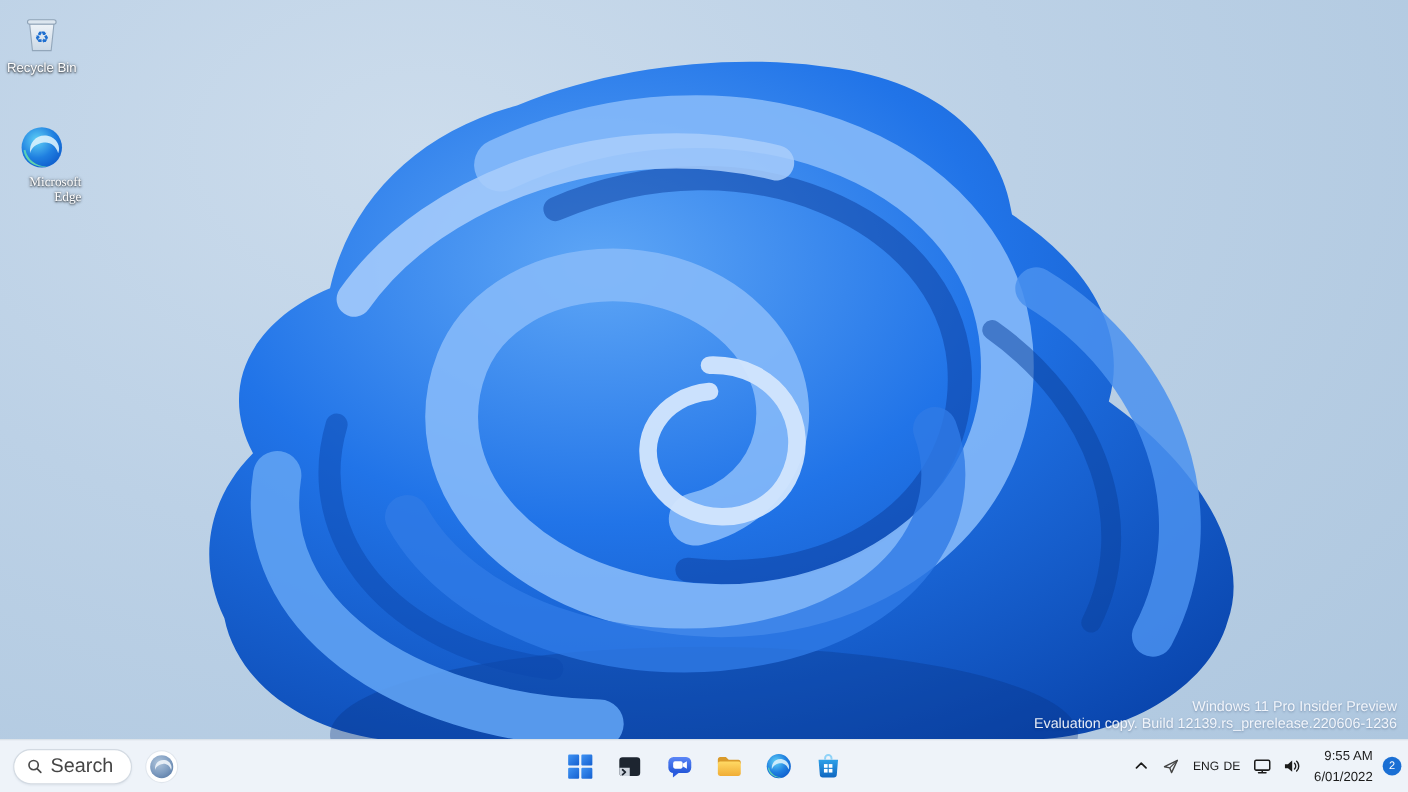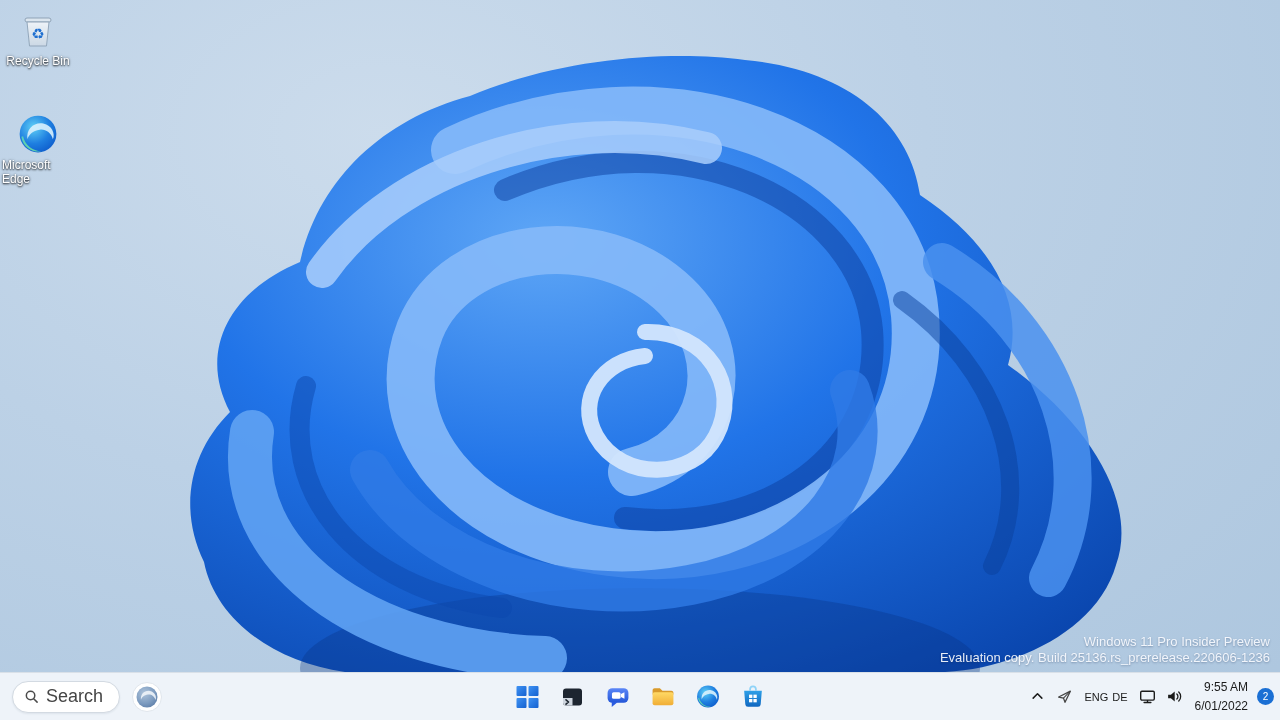--- a/index.html
+++ b/index.html
@@ -17,21 +17,21 @@
   }
   .bloom { position: absolute; left: 0; top: 0; width: 1280px; height: 672px; }
 
   
   .desktop-icon {
     position: absolute; width: 76px; display: flex; flex-direction: column;
     align-items: center; gap: 2px; cursor: default;
   }
   .di-glyph { width: 44px; height: 44px; display: flex; align-items: center; justify-content: center; }
   .di-label {
-    color: #ffffff; font-size: 12px; line-height: 14px; text-align: left;
+    color: #ffffff; font-size: 12px; line-height: 14px; text-align: right;
     text-shadow: 0 1px 2px rgba(0,0,0,0.85), 0 0 3px rgba(0,0,0,0.4);
     max-width: 72px;
   }
 
   
   .watermark {
     position: absolute; right: 10px; bottom: 6px; text-align: right;
     color: rgba(248,251,255,0.92); font-size: 13px; line-height: 16px;
     text-shadow: 0 1px 2px rgba(20,40,80,0.35);
   }
@@ -122,21 +122,21 @@
             </linearGradient>
           </defs>
           <rect x="7" y="8" width="26" height="4" rx="2" fill="#dce6ef" stroke="#8fa3b7" stroke-width="1"></rect>
           <path d="M9 12 L31 12 L28.5 36 L11.5 36 Z" fill="url(#binGrad)" stroke="#8fa3b7" stroke-width="1" opacity="0.92"></path>
           <text x="20" y="29" font-size="15" text-anchor="middle" fill="#1f6fd0">♻</text>
         </svg>
       </div>
       <div class="di-label">Recycle Bin</div>
     </div>
 
-    <div class="desktop-icon" style="left:0; top:112px;">
+    <div class="desktop-icon" style="left:0; top:112px;font-family:Liberation Serif, serif;">
       <div class="di-glyph">
         <svg width="42" height="42" viewBox="0 0 48 48">
           <defs>
             <radialGradient id="edgeBody1" cx="38%" cy="32%" r="80%">
               <stop offset="0%" stop-color="#5fd0f6"></stop>
               <stop offset="55%" stop-color="#1f7fe0"></stop>
               <stop offset="100%" stop-color="#0b57c9"></stop>
             </radialGradient>
             <linearGradient id="edgeGreen1" x1="0" y1="1" x2="1" y2="0">
               <stop offset="0%" stop-color="#7be087"></stop>
@@ -146,21 +146,21 @@
           <circle cx="24" cy="24" r="21" fill="url(#edgeBody1)"></circle>
           <path d="M 12 30 C 10 18 20 10 30 12 C 40 14 44 24 41 30 C 39 22 32 18 26 19 C 18 20 13 25 12 30 Z" fill="#d9f1fd" opacity="0.9"></path>
           <path d="M 5 27 C 7 40 19 46 30 43.5 C 19 44.5 9 37 7 26.5 Z" fill="url(#edgeGreen1)" opacity="0.95"></path>
         </svg>
       </div>
       <div class="di-label">Microsoft Edge</div>
     </div>
 
     <div class="watermark">
       <div>Windows 11 Pro Insider Preview</div>
-      <div>Evaluation copy. Build 25136.rs_prerelease.220606-1236</div>
+      <div>Evaluation copy. Build 12139.rs_prerelease.220606-1236</div>
     </div>
   </div>
 
   <div class="taskbar">
 
     <div class="tb-left">
       <div class="search-pill">
         <svg width="15" height="15" viewBox="0 0 16 16">
           <circle cx="7" cy="7" r="4.5" fill="none" stroke="#4b4b4b" stroke-width="1.6"></circle>
           <line x1="10.6" y1="10.6" x2="14" y2="14" stroke="#4b4b4b" stroke-width="1.6" stroke-linecap="round"></line>

